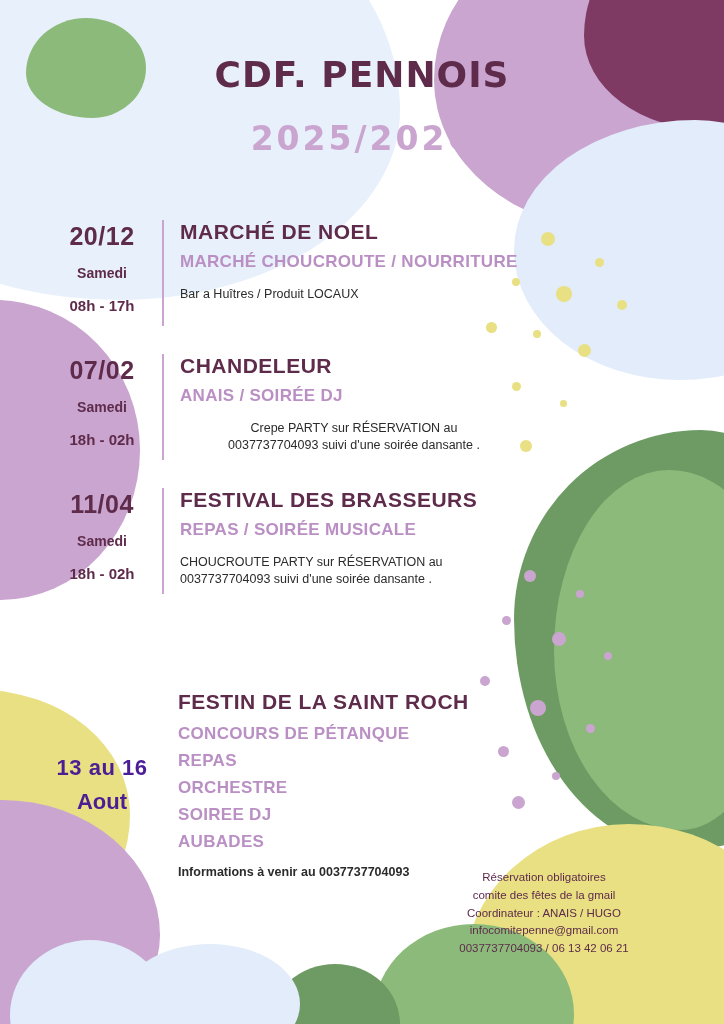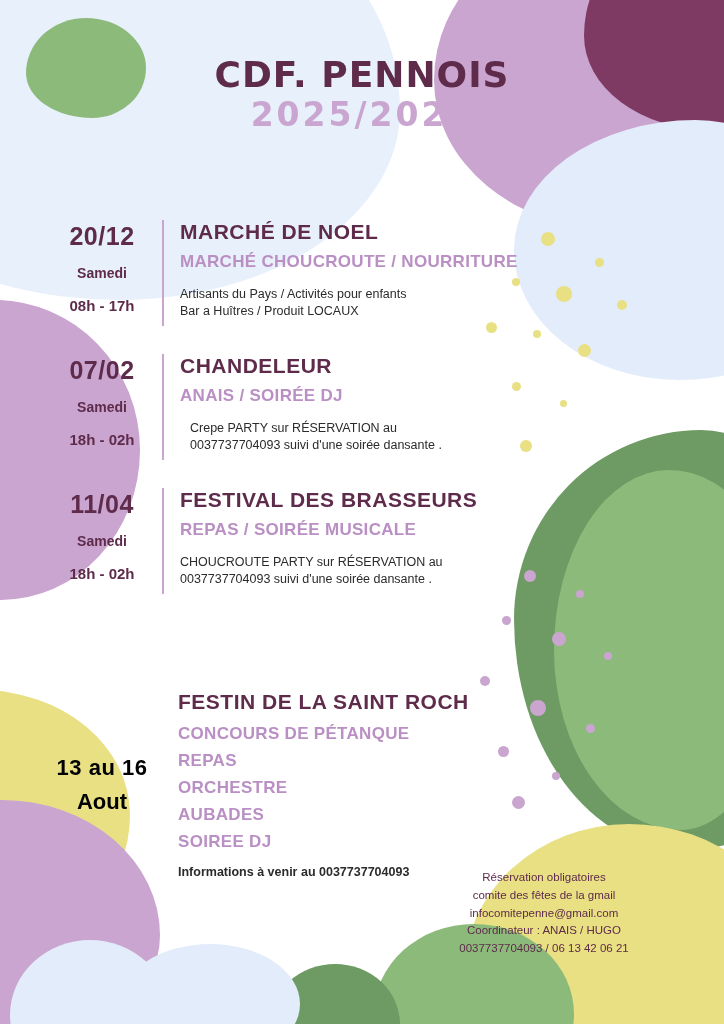--- a/index.html
+++ b/index.html
@@ -119,21 +119,21 @@
     z-index: 5;
   }
   .title {
     font-size: 36px;
     font-weight: bold;
     letter-spacing: 1px;
     color: #5e2b4b;
     font-family: "DejaVu Sans", sans-serif;
   }
   .subtitle {
-    margin-top: 0;
+    margin-top: 24px;
     font-size: 33px;
     font-weight: bold;
     letter-spacing: 3px;
     color: #c9a5d0;
     font-family: "DejaVu Sans", sans-serif;
   }
 
   
   .events {
     position: absolute;
@@ -189,35 +189,35 @@
     font-weight: bold;
     letter-spacing: 0.3px;
     color: #b98fc4;
   }
   .ev-desc {
     margin-top: 14px;
     font-size: 12.5px;
     line-height: 1.35;
     color: #2b2b2b;
   }
-  .ev-desc.indent { padding-left: 10px; }
+  .ev-desc.indent { padding-left: 10px; text-align: center; }
 
   
   .festin {
     position: absolute;
     top: 690px; left: 48px;
     width: 470px;
     display: flex;
     align-items: center;
     z-index: 5;
   }
   .festin .when {
     width: 108px; flex: 0 0 108px;
     text-align: center;
-    color: #000000;
+    color: #4c1d95;
   }
   .festin .when .date {
     font-size: 22px; font-weight: bold; letter-spacing: 0.5px;
   }
   .festin .when .month {
     margin-top: 8px;
     font-size: 22px; font-weight: bold;
   }
   .festin .body { flex: 1 1 auto; padding-left: 22px; }
   .festin .ev-title { font-size: 21px; }
@@ -300,21 +300,20 @@
       <div class="when">
         <div class="date">20/12</div>
         <div class="day">Samedi</div>
         <div class="hours">08h - 17h</div>
       </div>
       <div class="divider"></div>
       <div class="body">
         <div class="ev-title">MARCHÉ DE NOEL</div>
         <div class="ev-sub">MARCHÉ CHOUCROUTE / NOURRITURE</div>
         <div class="ev-desc">
-          <div>Artisants du Pays / Activités pour enfants</div>
           <div>Bar a Huîtres / Produit LOCAUX</div>
         </div>
       </div>
     </div>
 
     <div class="event">
       <div class="when">
         <div class="date">07/02</div>
         <div class="day">Samedi</div>
         <div class="hours">18h - 02h</div>
@@ -353,28 +352,28 @@
     <div class="when">
       <div class="date">13 au 16</div>
       <div class="month">Aout</div>
     </div>
     <div class="body">
       <div class="ev-title">FESTIN DE LA SAINT ROCH</div>
       <div class="list">
         <div>CONCOURS DE PÉTANQUE</div>
         <div>REPAS</div>
         <div>ORCHESTRE</div>
+        <div>SOIREE DJ</div>
         <div>AUBADES</div>
-        <div>SOIREE DJ</div>
       </div>
       <div class="ev-desc">Informations à venir au 0037737704093</div>
     </div>
   </div>
 
   <div class="footer">
     <div>Réservation obligatoires</div>
     <div>comite des fêtes de la gmail</div>
+    <div>Coordinateur : ANAIS / HUGO</div>
     <div>infocomitepenne@gmail.com</div>
-    <div>Coordinateur : ANAIS / HUGO</div>
     <div>0037737704093 / 06 13 42 06 21</div>
   </div>
 
 </div>
 
 </body></html>

